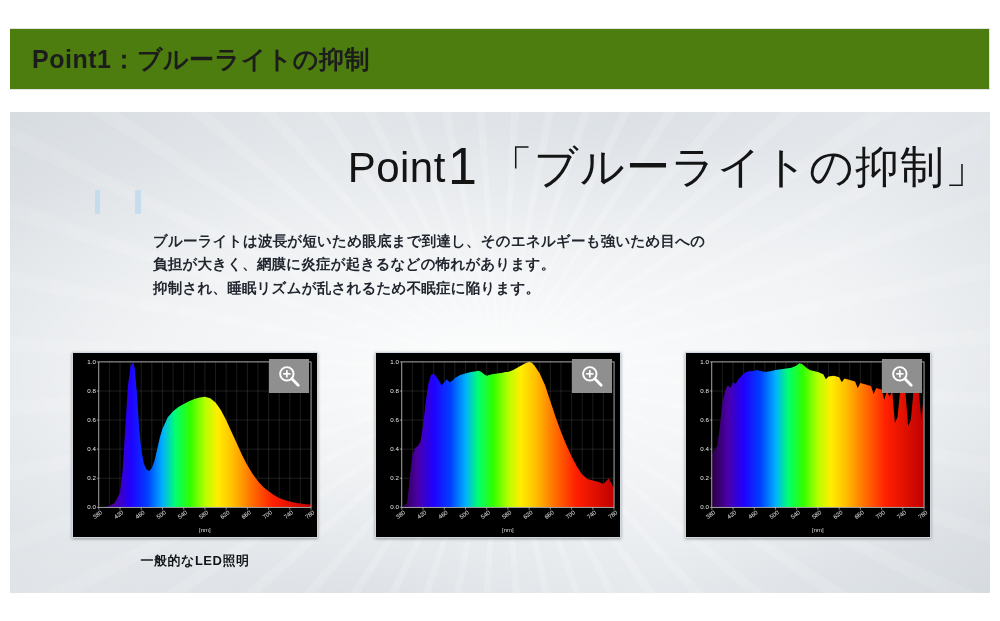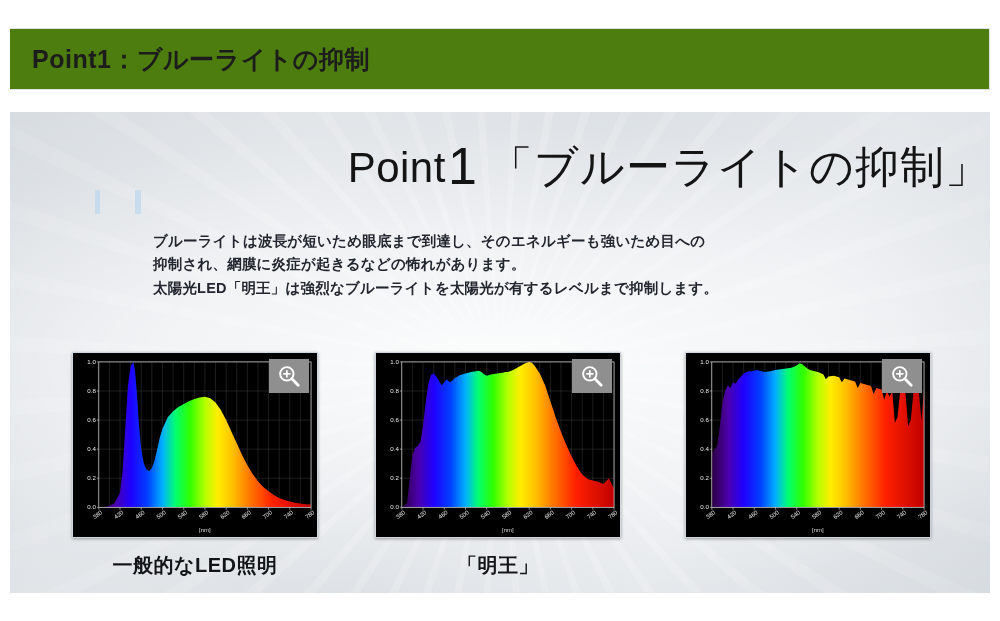--- a/index.html
+++ b/index.html
@@ -139,21 +139,21 @@
     right: 8px; top: 6px;
     width: 40px; height: 34px;
     background: #8f8f8f;
     display: flex; align-items: center; justify-content: center;
   }
   .magnifier svg { width: 26px; height: 26px; }
 
   .chart-caption {
     margin-top: 14px;
     text-align: center;
-    font-size: 20px;
+    font-size: 13px;
     font-weight: bold;
     color: #111418;
     letter-spacing: 0.5px;
     text-shadow: 0 0 1px rgba(255,255,255,0.7);
   }
 
   
   .tick-txt { font-family: "Liberation Sans", sans-serif; font-size: 6px; fill: #e8e8e8; }
   .ytick-txt { font-family: "Liberation Sans", sans-serif; font-size: 6.2px; fill: #e8e8e8; }
   .axis-unit { font-family: "Liberation Sans", sans-serif; font-size: 6px; fill: #dcdcdc; }
@@ -174,22 +174,22 @@
 
       <div class="blue-mark bm1"></div>
       <div class="blue-mark bm2"></div>
 
       <div class="slide-title">
         <span class="st-point">Point</span><span class="st-num">1</span><span class="st-rest">「ブルーライトの抑制」</span>
       </div>
 
       <div class="slide-body">
         <div>ブルーライトは波長が短いため眼底まで到達し、そのエネルギーも強いため目への</div>
-        <div>抑制され、網膜に炎症が起きるなどの怖れがあります。</div>
-        <div>太陽光LED「明王」は強烈なブルーライトを太陽光が有するレベルまで抑制します。</div>
+        <div>負担が大きく、網膜に炎症が起きるなどの怖れがあります。</div>
+        <div>抑制され、睡眠リズムが乱されるため不眠症に陥ります。</div>
       </div>
 
       <div class="chart-row">
 
         <div class="chart-cell cell-0">
           <div class="chart-panel">
             <svg viewBox="0 0 246 186" preserveAspectRatio="none">
               <defs>
                 <linearGradient id="spec0" x1="0" y1="0" x2="1" y2="0">
                   <stop offset="0.000" stop-color="#2a0040"></stop>
@@ -383,21 +383,20 @@
             </svg>
             <div class="magnifier">
               <svg viewBox="0 0 24 24">
                 <circle cx="10" cy="10" r="6.2" fill="none" stroke="#ffffff" stroke-width="1.8"></circle>
                 <line x1="10" y1="6.6" x2="10" y2="13.4" stroke="#ffffff" stroke-width="1.6"></line>
                 <line x1="6.6" y1="10" x2="13.4" y2="10" stroke="#ffffff" stroke-width="1.6"></line>
                 <line x1="14.6" y1="14.6" x2="20.5" y2="20.5" stroke="#ffffff" stroke-width="2.6" stroke-linecap="round"></line>
               </svg>
             </div>
           </div>
-          <div class="chart-caption">「明王」</div>
         </div>
 
         <div class="chart-cell cell-2">
           <div class="chart-panel">
             <svg viewBox="0 0 246 186" preserveAspectRatio="none">
               <defs>
                 <linearGradient id="spec2" x1="0" y1="0" x2="1" y2="0">
                   <stop offset="0.000" stop-color="#2a0040"></stop>
                   <stop offset="0.075" stop-color="#4b00a8"></stop>
                   <stop offset="0.150" stop-color="#2000ff"></stop>

